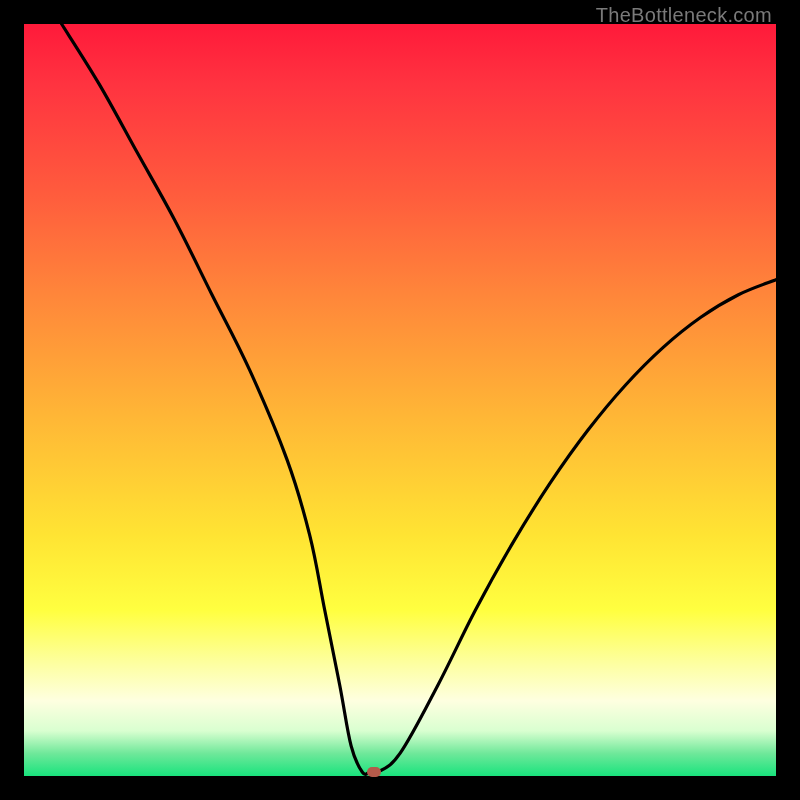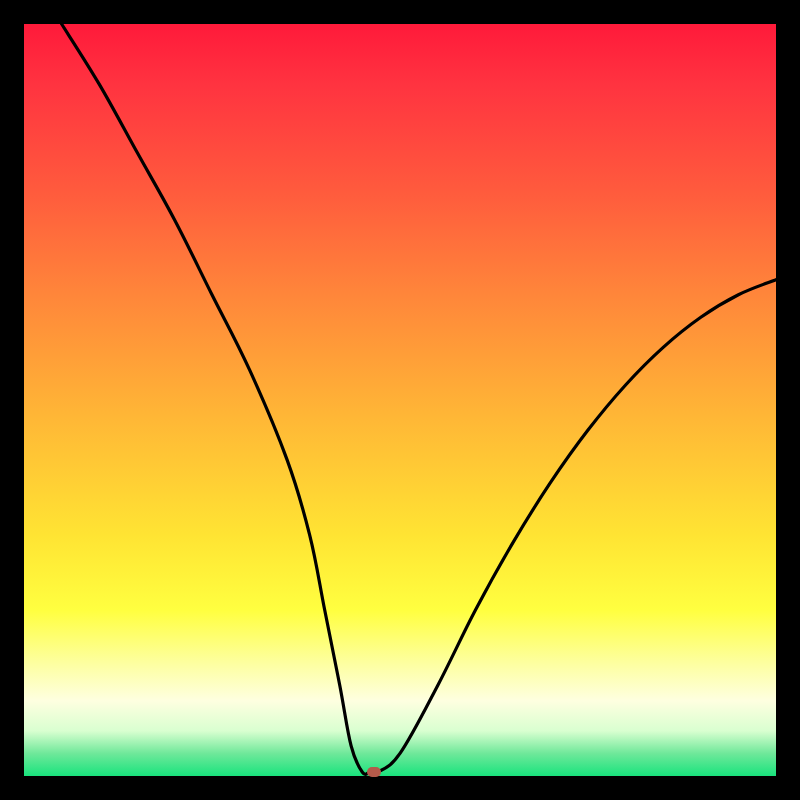--- a/index.html
+++ b/index.html
@@ -65,20 +65,21 @@
     background: #b45a4a;
     border-radius: 5px;
     z-index: 4;
     transform: translate(-50%, -50%);
   }
 </style>
 </head>
 <body>
 
 <div class="frame">
+  <div class="watermark">TheBottleneck.com</div>
 
   <div class="plot-area">
     <svg class="curve" viewBox="0 0 752 752" preserveAspectRatio="none">
       <path id="curve-path" fill="none" stroke="#000" stroke-width="3.2" stroke-linecap="round" stroke-linejoin="round" d="M 37.60 0.00 C 44.37 10.83, 61.66 37.15, 75.20 60.16 C 88.74 83.17, 99.26 103.48, 112.80 127.84 C 126.34 152.20, 136.86 169.80, 150.40 195.52 C 163.94 221.24, 174.46 243.65, 188.00 270.72 C 201.54 297.79, 212.06 316.14, 225.60 345.92 C 239.14 375.70, 252.37 406.38, 263.20 436.16 C 274.03 465.94, 278.99 484.29, 285.76 511.36 C 292.53 538.43, 295.39 559.49, 300.80 586.56 C 306.21 613.63, 311.10 637.40, 315.84 661.76 C 320.58 686.12, 323.06 706.35, 327.12 721.92 C 331.18 737.49, 335.02 743.50, 338.40 748.24 C 341.78 752.98, 343.21 748.24, 345.92 748.24 C 348.63 748.24, 348.03 751.62, 353.44 748.24 C 358.85 744.86, 365.17 745.01, 376.00 729.44 C 386.83 713.87, 400.06 687.48, 413.60 661.76 C 427.14 636.04, 437.66 612.28, 451.20 586.56 C 464.74 560.84, 475.26 541.89, 488.80 518.88 C 502.34 495.87, 512.86 479.02, 526.40 458.72 C 539.94 438.42, 550.46 423.68, 564.00 406.08 C 577.54 388.48, 588.06 375.85, 601.60 360.96 C 615.14 346.07, 625.66 335.54, 639.20 323.36 C 652.74 311.18, 663.26 302.76, 676.80 293.28 C 690.34 283.80, 700.86 277.49, 714.40 270.72 C 727.94 263.95, 745.23 258.39, 752.00 255.68"></path>
     </svg>
     <div class="marker" id="marker" style="left: 349.68px; top: 748.24px; background: rgb(180, 90, 74);"></div>
   </div>
 </div>
 
 </body></html>

